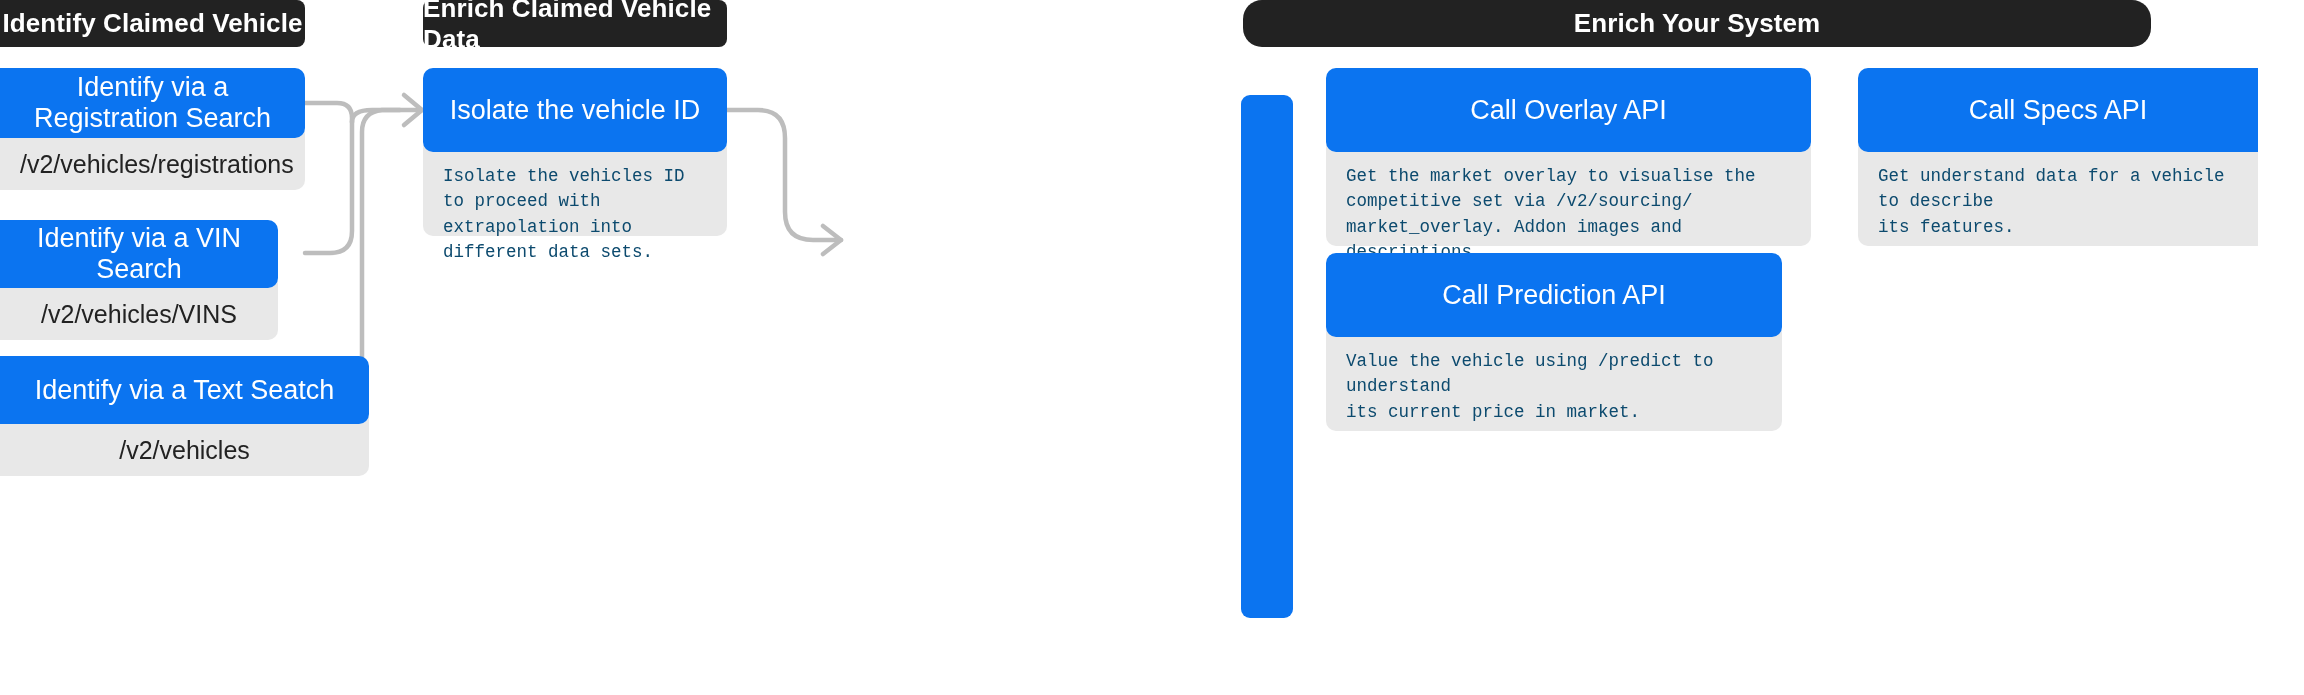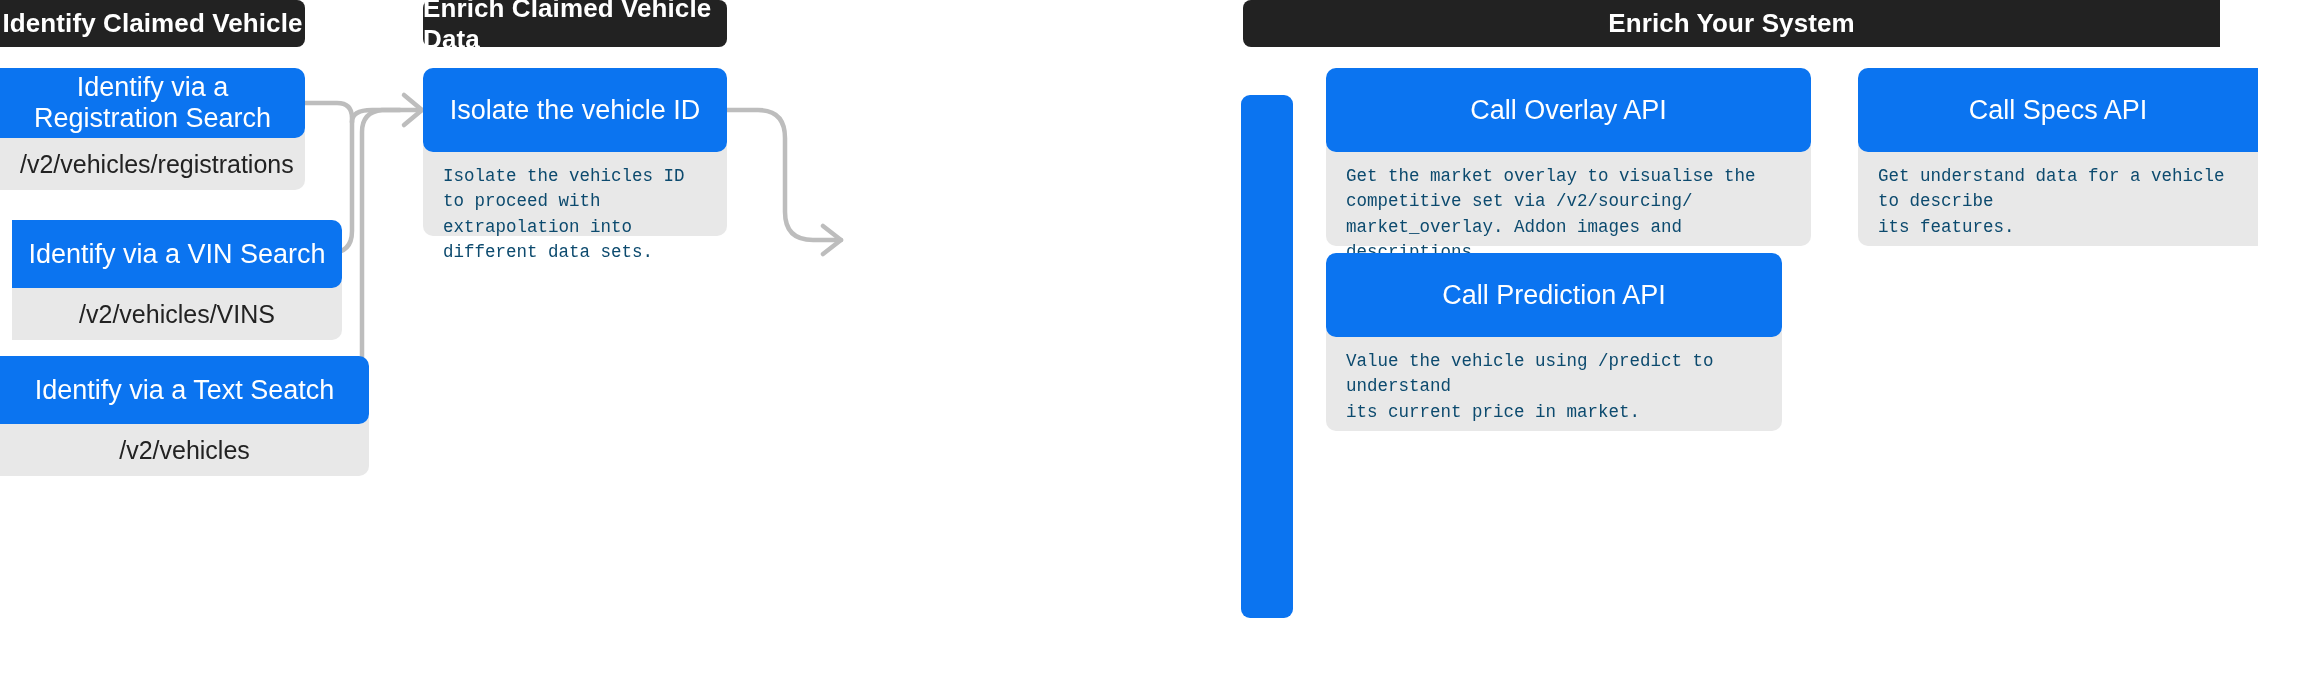--- a/index.html
+++ b/index.html
@@ -89,21 +89,21 @@
 <div class="canvas">
 
   <div class="sec-header" style="left:0px; top:0px; width:305px; border-top-left-radius:0; border-bottom-left-radius:0;">
     <span>Identify Claimed Vehicle</span>
   </div>
 
   <div class="sec-header" style="left:423px; top:0px; width:304px;">
     <span>Enrich Claimed Vehicle Data</span>
   </div>
 
-  <div class="sec-header" style="left:1243px; top:0px; width:977px; border-top-right-radius:0; border-bottom-right-radius:0;">
+  <div class="sec-header" style="left:1243px; top:0px; width:908px; border-top-right-radius:0; border-bottom-right-radius:0;border-radius:19px;">
     <span>Enrich Your System</span>
   </div>
 
   <svg class="links" viewBox="0 0 2304 695">
 
     <path d="M 305 103 L 337 103 Q 352 103 352 118 L 352 122"></path>
 
     <path d="M 305 253 L 330 253 Q 352 253 352 231 L 352 122"></path>
 
     <path d="M 305 390 L 333 390 Q 362 390 362 362 L 362 132 Q 362 112 382 110 L 400 110"></path>
@@ -117,21 +117,21 @@
 
   <div class="node clip-left" style="left:0px; top:68px; width:305px;">
     <div class="head" style="height:70px;">
       <span>Identify via a Registration Search</span>
     </div>
     <div class="body" style="height:66px;">
       <div class="path">/v2/vehicles/registrations</div>
     </div>
   </div>
 
-  <div class="node clip-left" style="left:12px; top:220px; width:330px;">
+  <div class="node clip-left" style="left:0px; top:220px; width:278px;">
     <div class="head" style="height:68px;">
       <span>Identify via a VIN Search</span>
     </div>
     <div class="body" style="height:66px;">
       <div class="path">/v2/vehicles/VINS</div>
     </div>
   </div>
 
   <div class="node clip-left" style="left:0px; top:356px; width:369px;">
     <div class="head" style="height:68px;">

